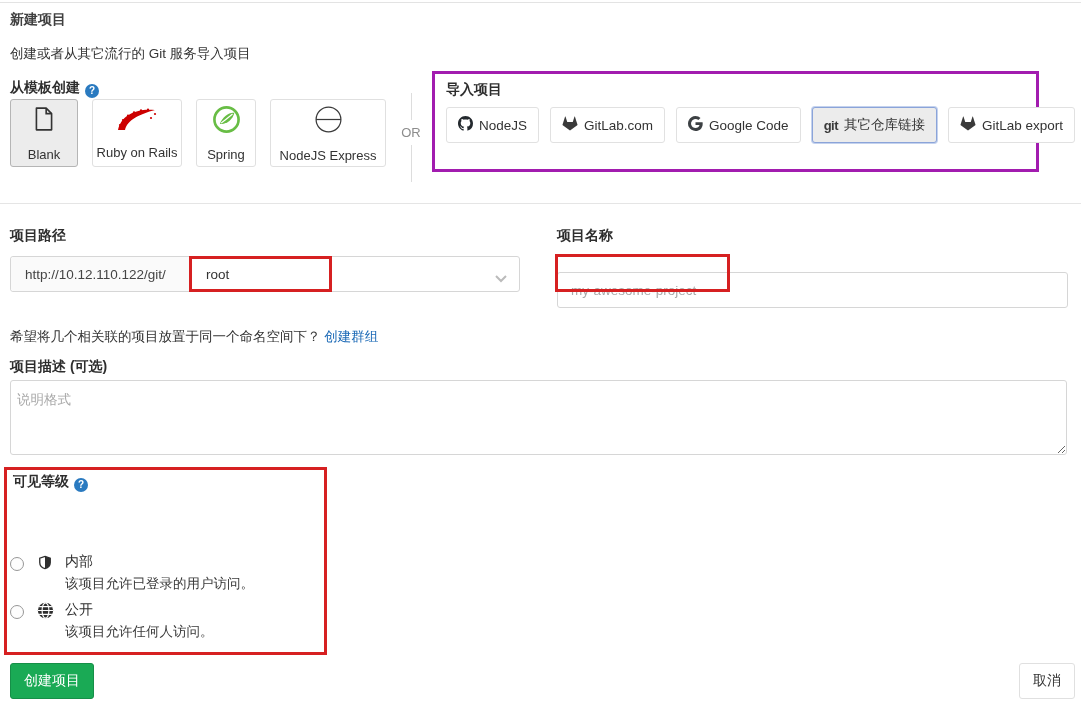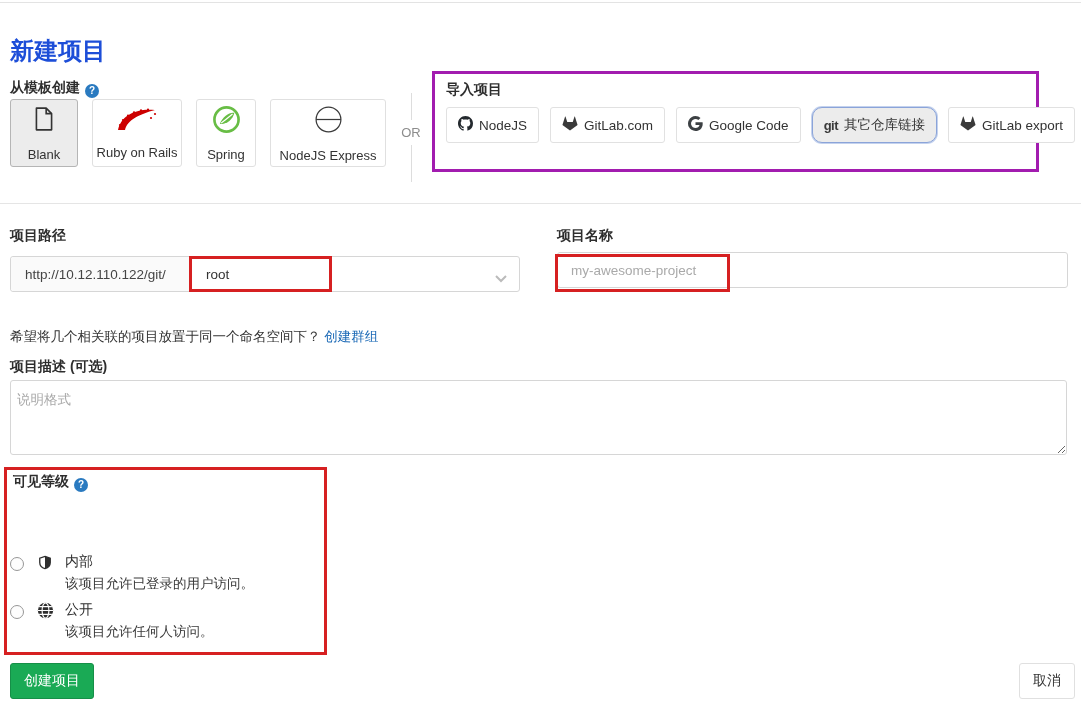--- a/index.html
+++ b/index.html
@@ -2,21 +2,21 @@
 <html><head>
 <meta charset="utf-8">
 <style>
   * { margin:0; padding:0; box-sizing:border-box; }
   html,body { background:#fff; }
   body { font-family:"Liberation Sans", sans-serif; color:#2e2e2e; }
   #app { position:relative; width:1081px; height:714px; background:#fff; overflow:hidden; }
 
   .topline { position:absolute; left:0; top:2px; width:1081px; border-top:1px solid #e3e3e3; }
 
-  .page-title { position:absolute; left:10px; top:11px; font-size:24px; font-weight:700; color:#1d4ed8;margin-top:24px; }
+  .page-title { position:absolute; left:10px; top:11px; font-size:14px; font-weight:700; color:#404040; }
   .page-subtitle { position:absolute; left:10px; top:45px; font-size:13.5px; color:#333; }
 
   .label-bold { font-size:14px; font-weight:700; color:#2e2e2e; }
 
   .q-icon { display:inline-block; width:14px; height:14px; border-radius:50%; background:#2a7ac0; color:#fff;
             font-size:10px; font-weight:700; text-align:center; line-height:14px; margin-left:5px; vertical-align:-2px; }
 
   .tpl-label-row { position:absolute; left:10px; top:78px; }
   .tpl-cards { position:absolute; left:10px; top:99px; display:flex; gap:14px; }
   .tpl-card { height:68px; border:1px solid #e0e0e0; border-radius:3px; background:#fff;
@@ -30,35 +30,35 @@
   .or-line { width:1px; background:#ddd; }
   .or-line.t { height:27px; } .or-line.b { height:37px; }
   .or-text { font-size:13px; color:#8c8c8c; margin:5px 0; }
 
   .import-box { position:absolute; left:432px; top:71px; width:607px; height:101px;
                 border:3px solid #a21caf; background:#fff; padding:7px 11px; }
   .import-label { font-size:14px; font-weight:700; margin-bottom:8px; }
   .import-buttons { display:flex; gap:11px; }
   .imp-btn { display:flex; align-items:center; gap:6px; padding:8px 11px; border:1px solid #e1e1e1;
              border-radius:3px; background:#fff; font-size:13.5px; color:#333; cursor:pointer; white-space:nowrap; }
-  .imp-btn.selected { background:#ececec; border-color:#8ba4d9; box-shadow:0 0 0 1px #c4d2ee;border-radius:10px; }
+  .imp-btn.selected { background:#ececec; border-color:#8ba4d9; box-shadow:0 0 0 1px #c4d2ee; }
   .git-word { font-weight:700; font-size:13px; color:#3a3a3a; letter-spacing:-0.5px; }
 
   .hr { position:absolute; left:0; top:203px; width:1081px; border-top:1px solid #e5e5e5; }
 
   .path-label { position:absolute; left:10px; top:227px; }
   .path-group { position:absolute; left:10px; top:256px; width:510px; height:36px; border:1px solid #d6d6d6;
                 border-radius:3px; display:flex; background:#fff; }
   .path-addon { width:181px; background:#fafafa; border-right:1px solid #d6d6d6; display:flex; align-items:center;
                 padding:0 14px; font-size:13.5px; color:#444; border-radius:3px 0 0 3px; }
   .path-select { flex:1; position:relative; display:flex; align-items:center; padding-left:14px; font-size:13.5px; color:#333; cursor:pointer; }
   .chevron { position:absolute; right:12px; top:14px; }
 
   .name-label { position:absolute; left:557px; top:227px; }
-  .name-input-wrap { position:absolute; left:557px; top:252px; width:511px; height:36px; }
+  .name-input-wrap { position:absolute; left:557px; top:272px; width:511px; height:36px; }
   .name-input-wrap input { width:100%; height:100%; border:1px solid #d6d6d6; border-radius:3px; padding:0 13px;
                            font-size:13.5px; font-family:"Liberation Sans", sans-serif; color:#333; outline:none; }
   input::placeholder, textarea::placeholder { color:#a9a9a9; opacity:1; }
 
   .group-hint { position:absolute; left:10px; top:328px; font-size:13.5px; color:#333; }
   .group-hint a { color:#1b69b6; text-decoration:none; cursor:pointer; }
 
   .desc-label { position:absolute; left:10px; top:358px; }
   .desc-area { position:absolute; left:10px; top:380px; width:1057px; height:75px; }
   .desc-area textarea { width:100%; height:100%; border:1px solid #d6d6d6; border-radius:3px; padding:10px 6px;
@@ -85,20 +85,21 @@
   .anno-red-3 { left:4px; top:467px; width:323px; height:188px; }
 </style>
 </head>
 <body>
 
 <div id="app">
 
   <div class="topline"></div>
 
   <h1 class="page-title">新建项目</h1>
+  <div class="page-subtitle">创建或者从其它流行的 Git 服务导入项目</div>
 
   <div class="tpl-label-row">
     <span class="label-bold">从模板创建</span><span class="q-icon">?</span>
   </div>
 
   <div class="tpl-cards">
     <div class="tpl-card tpl-blank selected">
       <span class="tpl-icon">
         <svg viewBox="0 0 24 24" width="26" height="30" fill="none" stroke="#333" stroke-width="1.5">
           <path d="M5 2h9l5 5v15H5z" stroke-linejoin="round"></path>

